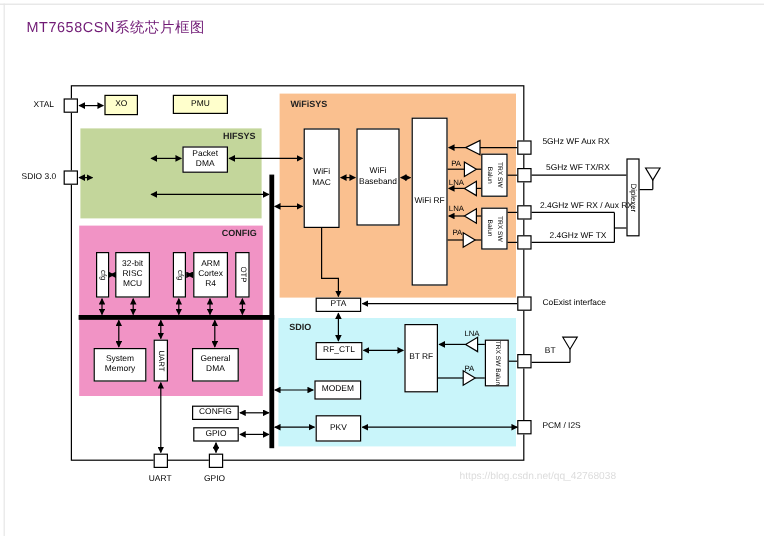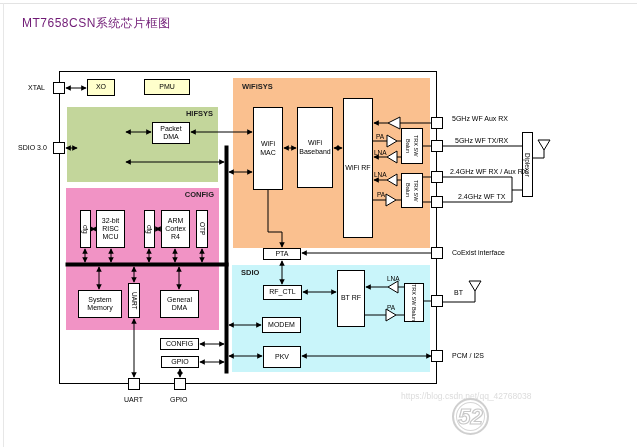--- a/index.html
+++ b/index.html
@@ -15,21 +15,21 @@
   .r-wifi { left:233px; top:78px; width:197px; height:170px; background:#fac08f; }
   .r-bt  { left:232px; top:265px; width:198px; height:107px; background:#c9f5fa; }
   .rlabel { position:absolute; font-size:7.5px; font-weight:bold; color:#222; }
   .box { position:absolute; background:#fff; border:1px solid #000; display:flex; align-items:center; justify-content:center; text-align:center; font-size:7px; line-height:1.15; color:#000; }
   .ybox { background:#ffffcc; }
   .vtext { writing-mode:vertical-rl; text-orientation:mixed; }
   .pin { position:absolute; width:12px; height:12px; background:#fff; border:1px solid #000; }
   .plabel { position:absolute; font-size:7px; color:#000; white-space:nowrap; }
   .amplabel { position:absolute; font-size:6.5px; color:#000; white-space:nowrap; }
   svg.wires { position:absolute; left:0; top:0; pointer-events:none; }
-  .wm-url { position:absolute; left:383px; top:391px; font-size:8.5px; color:#dcdcdc; white-space:nowrap;margin-left:18px; }
+  .wm-url { position:absolute; left:383px; top:391px; font-size:8.5px; color:#dcdcdc; white-space:nowrap; }
   .wm-logo { position:absolute; left:450px; top:395px; width:185px; height:45px; }
   .wm-circle { position:absolute; left:2px; top:3px; width:37px; height:37px; border:2px solid #cfcfcf; border-radius:50%; background:#fff;
                box-shadow: inset 0 0 0 2px #fff, inset 0 0 0 3px #d6d6d6; display:flex; align-items:center; justify-content:center; }
   .wm-52 { font-size:22px; font-weight:900; font-style:italic; color:#fff; -webkit-text-stroke:1.2px #c8c8c8; }
   .wm-audio { position:absolute; left:42px; top:5px; font-size:29px; font-weight:900; color:#fff; -webkit-text-stroke:1.5px #cccccc; letter-spacing:5px; }
 </style>
 </head>
 <body>
 
 <div id="stage">
@@ -198,17 +198,14 @@
       <line x1="92" y1="229" x2="95" y2="229" marker-start="url(#ar)" marker-end="url(#ar)"></line>
       <line x1="156" y1="229" x2="160" y2="229" marker-start="url(#ar)" marker-end="url(#ar)"></line>
       <line x1="99" y1="267" x2="99" y2="289" marker-start="url(#ar)" marker-end="url(#ar)"></line>
       <line x1="134" y1="267" x2="134" y2="282" marker-start="url(#ar)" marker-end="url(#ar)"></line>
       <line x1="179" y1="267" x2="179" y2="289" marker-start="url(#ar)" marker-end="url(#ar)"></line>
     </g>
   </svg>
 
   <div class="wm-url">https://blog.csdn.net/qq_42768038</div>
   <div class="wm-logo">
-    <div class="wm-circle">
-      <span class="wm-52">52</span>
-    </div>
   </div>
 </div>
 
 </body></html>

